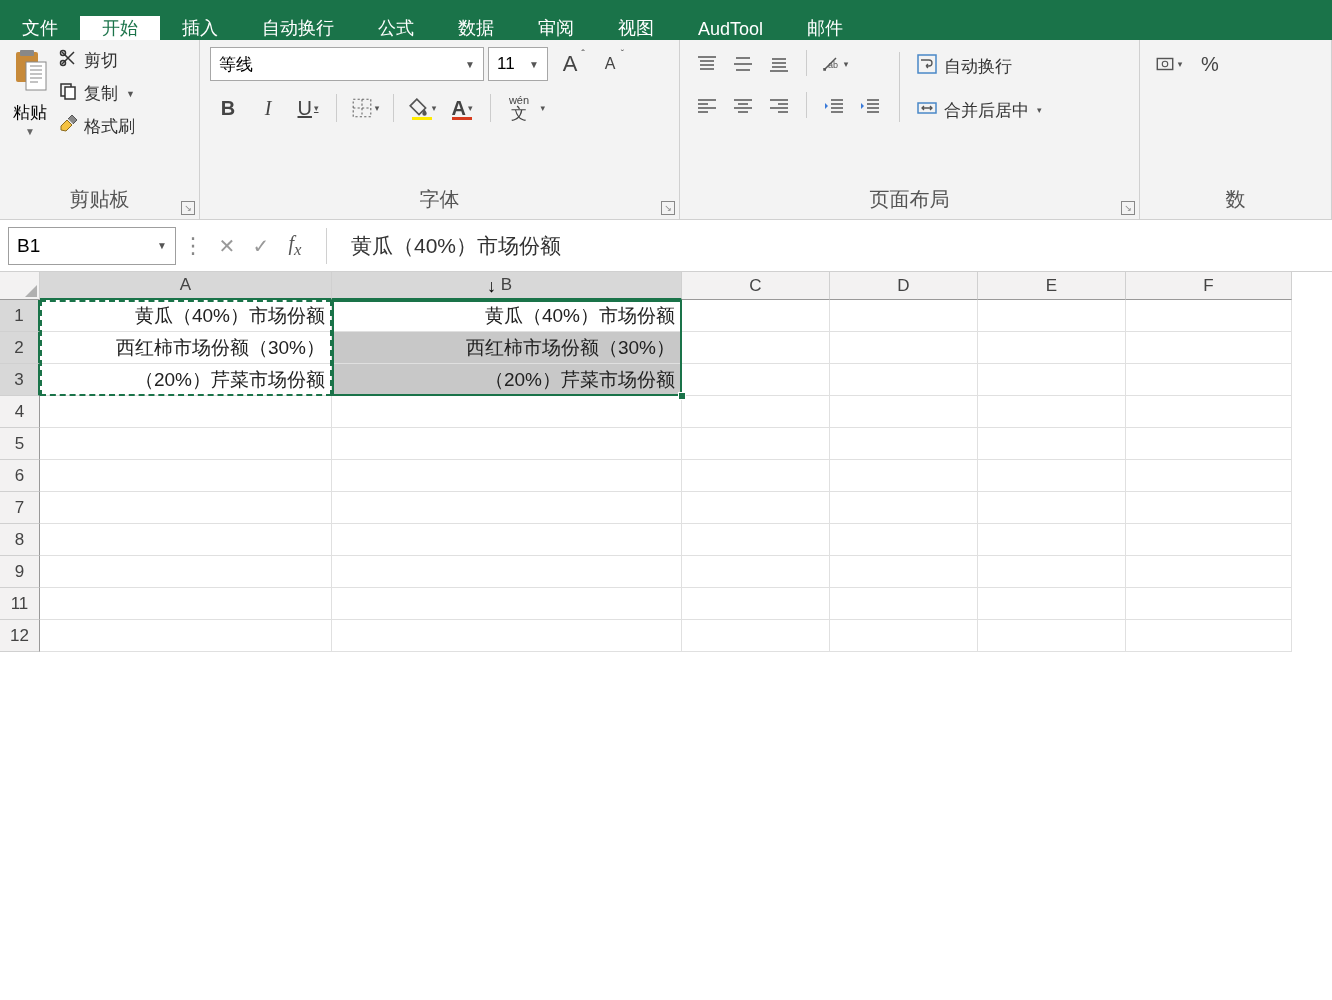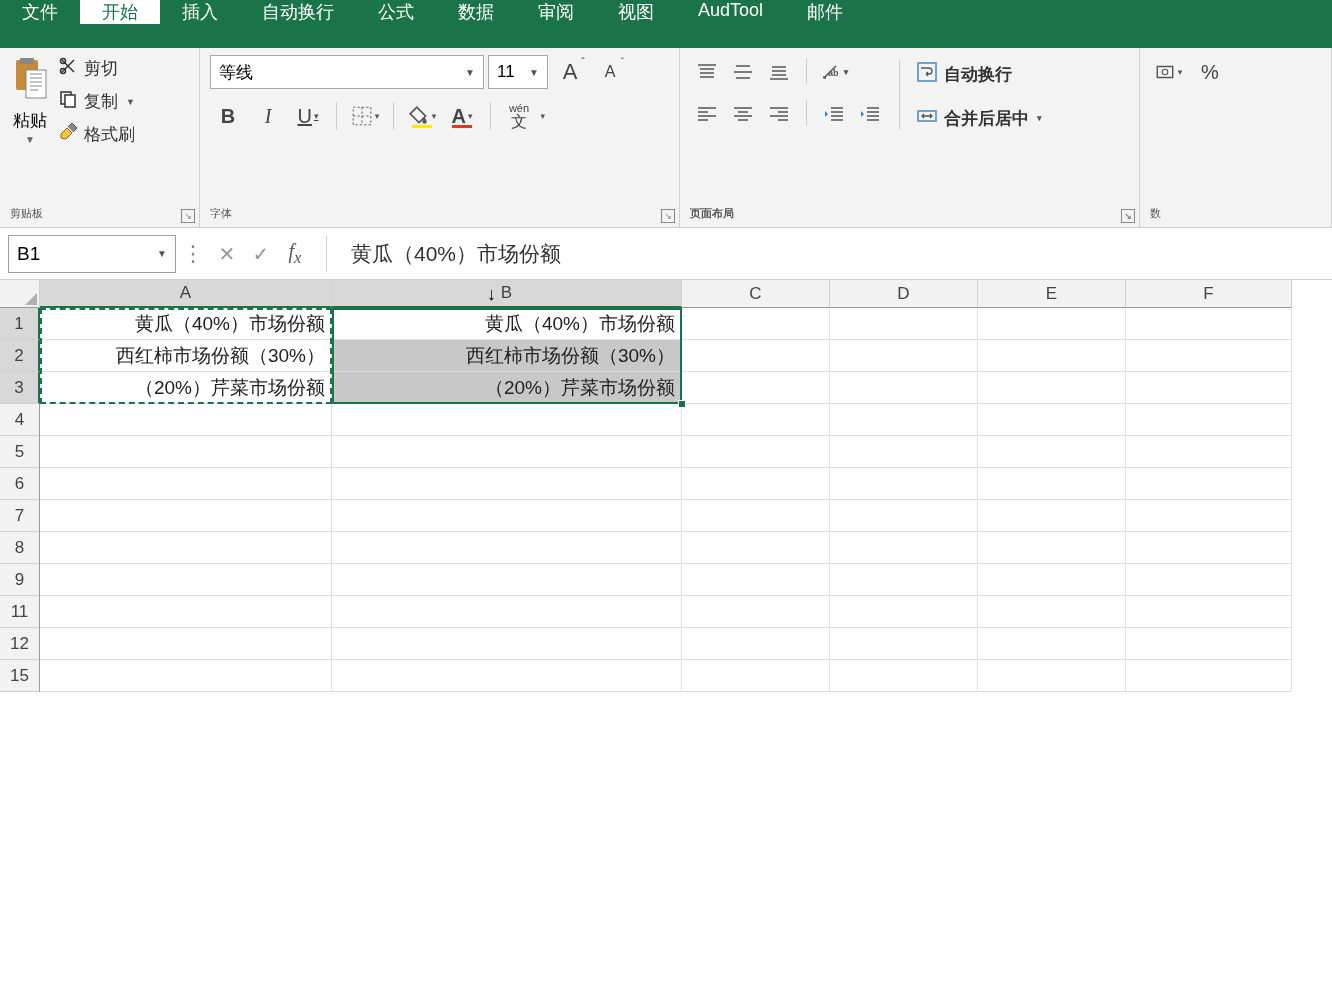--- a/index.html
+++ b/index.html
@@ -1,27 +1,27 @@
 <!DOCTYPE html>
 <html><head>
 <meta charset="utf-8">
 <style>
 * { box-sizing: border-box; margin: 0; padding: 0; }
 body { font-family: "Microsoft YaHei", sans-serif; font-size: 14px; background: #fff; overflow: hidden; width: 1332px; height: 1000px; }
 
 
-.tabs { background: #1a7349; display: flex; height: 48px; align-items: flex-start; }
+.tabs { background: #1a7349; display: flex; height: 40px; align-items: flex-end; }
 .tab { color: #fff; padding: 0 22px; display: flex; align-items: center; font-size: 18px; cursor: pointer; }
 .tab.active { background: #fff; color: #1a7349; }
 
 
 .ribbon { background: #f3f3f3; border-bottom: 1px solid #d0d0d0; display: flex; height: 180px; }
 .group { border-right: 1px solid #d0d0d0; display: flex; flex-direction: column; padding: 8px 10px 4px 10px; position: relative; }
 .group-body { flex: 1; display: flex; align-items: flex-start; }
-.group-label { font-size: 11px; color: #555; padding: 4px 0 2px 0; position: relative; }
+.group-label { text-align: center; font-size: 20px; color: #555; padding: 4px 0 2px 0; position: relative; }
 .dlg-launcher{position:absolute;right:4px;bottom:4px;width:14px;height:14px;border:1px solid #888;font-size:9px;line-height:12px;color:#888;text-align:center;}
 
 
 .clip-main { display: flex; flex-direction: column; align-items: center; margin-right: 8px; }
 .clip-side { display: flex; flex-direction: column; gap: 8px; }
 .clip-btn { display:flex; align-items:center; gap:6px; font-size:17px; color:#333; cursor:pointer;}
 .paste-icon svg{width:40px;height:46px;}
 .dd-arrow{font-size:10px;color:#666;margin-top:2px;}
 
 
@@ -185,21 +185,21 @@
           <span>wén</span>
           <span style="font-size:16px;">文</span>
           <span class="caret-sm" style="position:absolute;right:-8px;top:14px;">▾</span>
         </div>
       </div>
     </div>
     <div class="group-label">字体</div>
     <div class="dlg-launcher">↘</div>
   </div>
 
-  <div class="group aligngrp" style="width:460px;font-weight:bold;">
+  <div class="group aligngrp" style="width:460px;">
     <div class="group-body">
       <div style="display:flex;flex-direction:column;">
         <div class="row">
           <div class="albtn">
               <svg viewBox="0 0 22 20">
                 <path d="M2 3h18M4 7h14M4 11h14M4 15h14" stroke="#555" stroke-width="1.5"></path>
               </svg>
             </div>
           <div class="albtn">
               <svg viewBox="0 0 22 20">
@@ -409,26 +409,17 @@
     </div>
     <div class="row">
       <div class="rowhdr">12</div>
       <div class="cell cA" style="width: 292px;"></div>
       <div class="cell cB" style="width: 350px;"></div>
       <div class="cell cC" style="width: 148px;"></div>
       <div class="cell cD" style="width: 148px;"></div>
       <div class="cell cE" style="width: 148px;"></div>
       <div class="cell cF" style="width: 166px;"></div>
     </div>
-    <div class="row">
-      <div class="rowhdr">15</div>
-      <div class="cell cA" style="width: 292px;"></div>
-      <div class="cell cB" style="width: 350px;"></div>
-      <div class="cell cC" style="width: 148px;"></div>
-      <div class="cell cD" style="width: 148px;"></div>
-      <div class="cell cE" style="width: 148px;"></div>
-      <div class="cell cF" style="width: 166px;"></div>
-    </div>
     <div class="marquee" style="left: 40px; top: 28px; width: 292px; height: 96px;"></div>
     <div class="selection" style="left: 332px; top: 28px; width: 350px; height: 96px;"></div>
     <div class="fillhandle" style="left: 678px; top: 120px;"></div>
     <div class="arrowdown" style="left: 487px; top: 4px;">↓</div>
   </div>
 
 </body></html>

